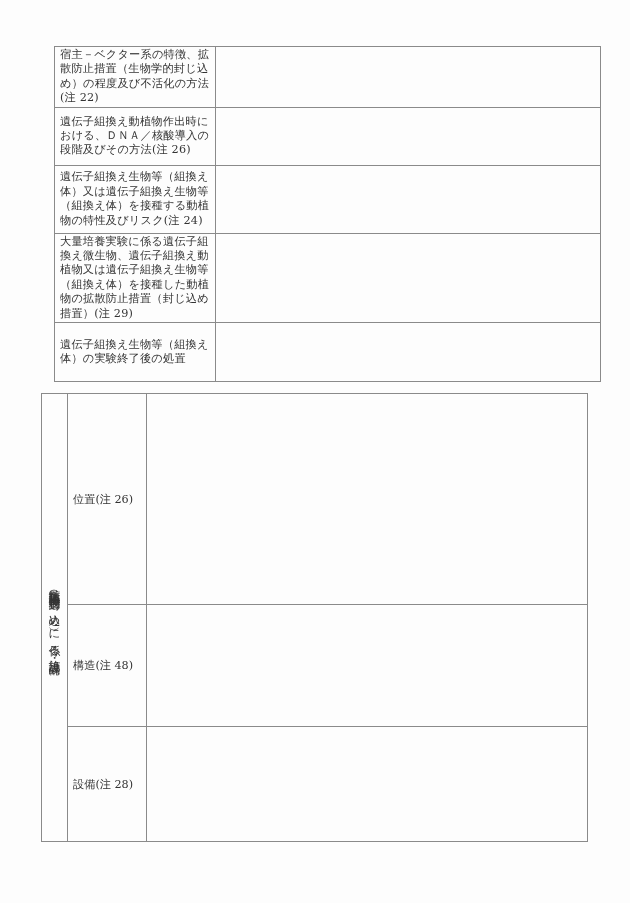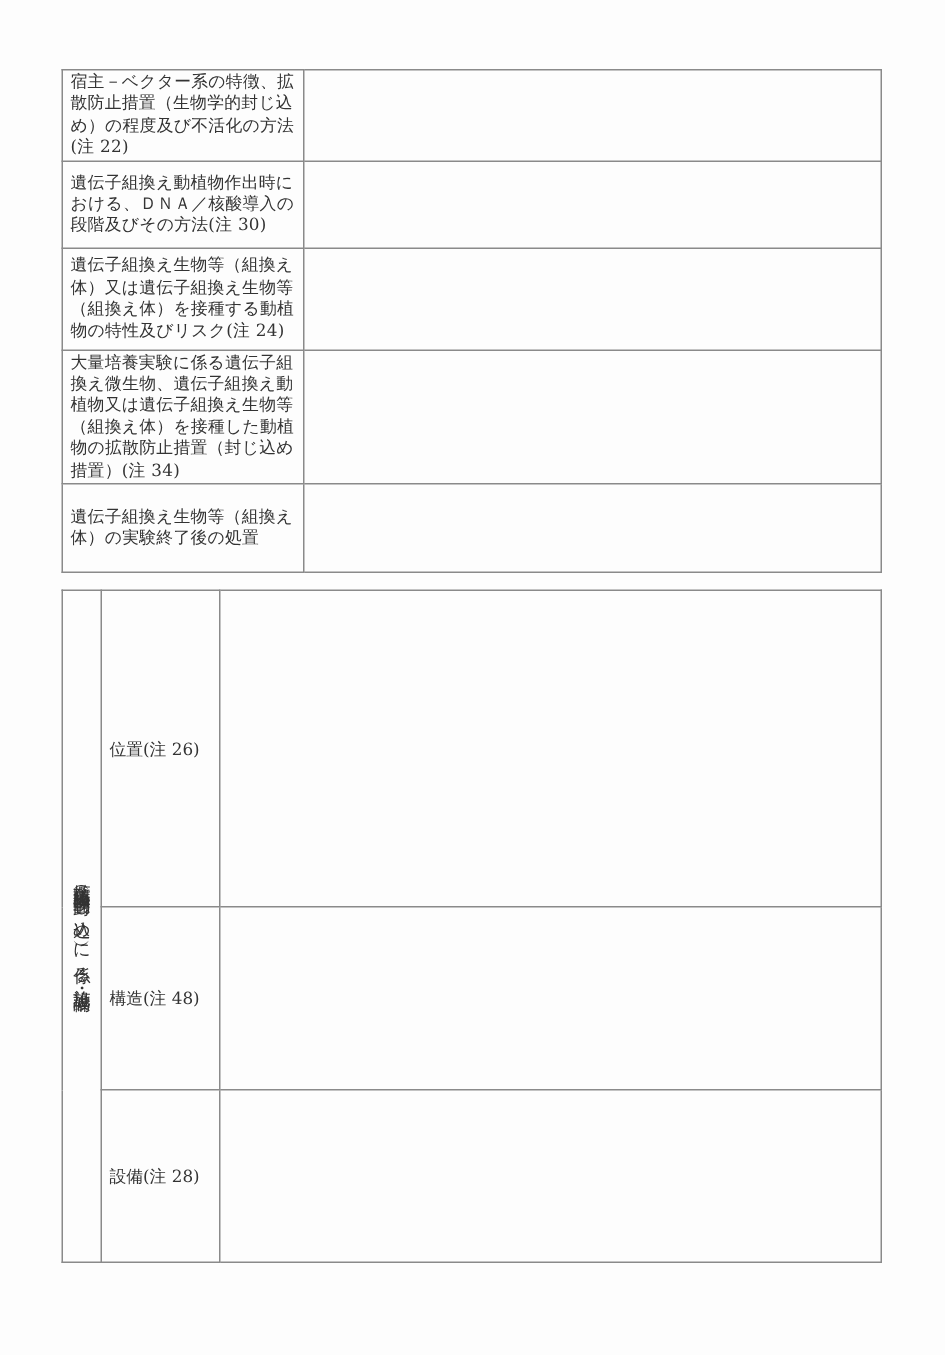--- a/index.html
+++ b/index.html
@@ -5,21 +5,21 @@
   html, body { margin: 0; padding: 0; }
   body {
     width: 630px; height: 903px;
     background: #fdfdfd;
     position: relative;
     font-family: "DejaVu Serif", "Liberation Serif", serif;
     color: #333;
     overflow: hidden;
   }
   .t1 {
-    position: absolute; left: 41px; top: 46px;
+    position: absolute; left: 54px; top: 46px;
     width: 547px; height: 327px;
     border-collapse: collapse;
     table-layout: fixed;
   }
   .t1 td {
     border: 1px solid #8a8a8a;
     vertical-align: middle;
     padding: 0;
   }
   .t1 td.label {
@@ -76,29 +76,29 @@
 </head>
 <body>
 
 <table class="t1">
   <tbody>
       <tr class="r1">
     <td class="label">宿主－ベクター系の特徴、拡散防止措置（生物学的封じ込め）の程度及び不活化の方法(注 22)</td>
     <td class="val"></td>
   </tr>
   <tr class="r2">
-    <td class="label">遺伝子組換え動植物作出時における、ＤＮＡ／核酸導入の段階及びその方法(注 30)</td>
+    <td class="label">遺伝子組換え動植物作出時における、ＤＮＡ／核酸導入の段階及びその方法(注 26)</td>
     <td class="val"></td>
   </tr>
   <tr class="r3">
     <td class="label">遺伝子組換え生物等（組換え体）又は遺伝子組換え生物等（組換え体）を接種する動植物の特性及びリスク(注 24)</td>
     <td class="val"></td>
   </tr>
   <tr class="r4">
-    <td class="label">大量培養実験に係る遺伝子組換え微生物、遺伝子組換え動植物又は遺伝子組換え生物等（組換え体）を接種した動植物の拡散防止措置（封じ込め措置）(注 34)</td>
+    <td class="label">大量培養実験に係る遺伝子組換え微生物、遺伝子組換え動植物又は遺伝子組換え生物等（組換え体）を接種した動植物の拡散防止措置（封じ込め措置）(注 29)</td>
     <td class="val"></td>
   </tr>
   <tr class="r5">
     <td class="label">遺伝子組換え生物等（組換え体）の実験終了後の処置</td>
     <td class="val"></td>
   </tr>
 </tbody>
   </table>
 
 <table class="t2">

